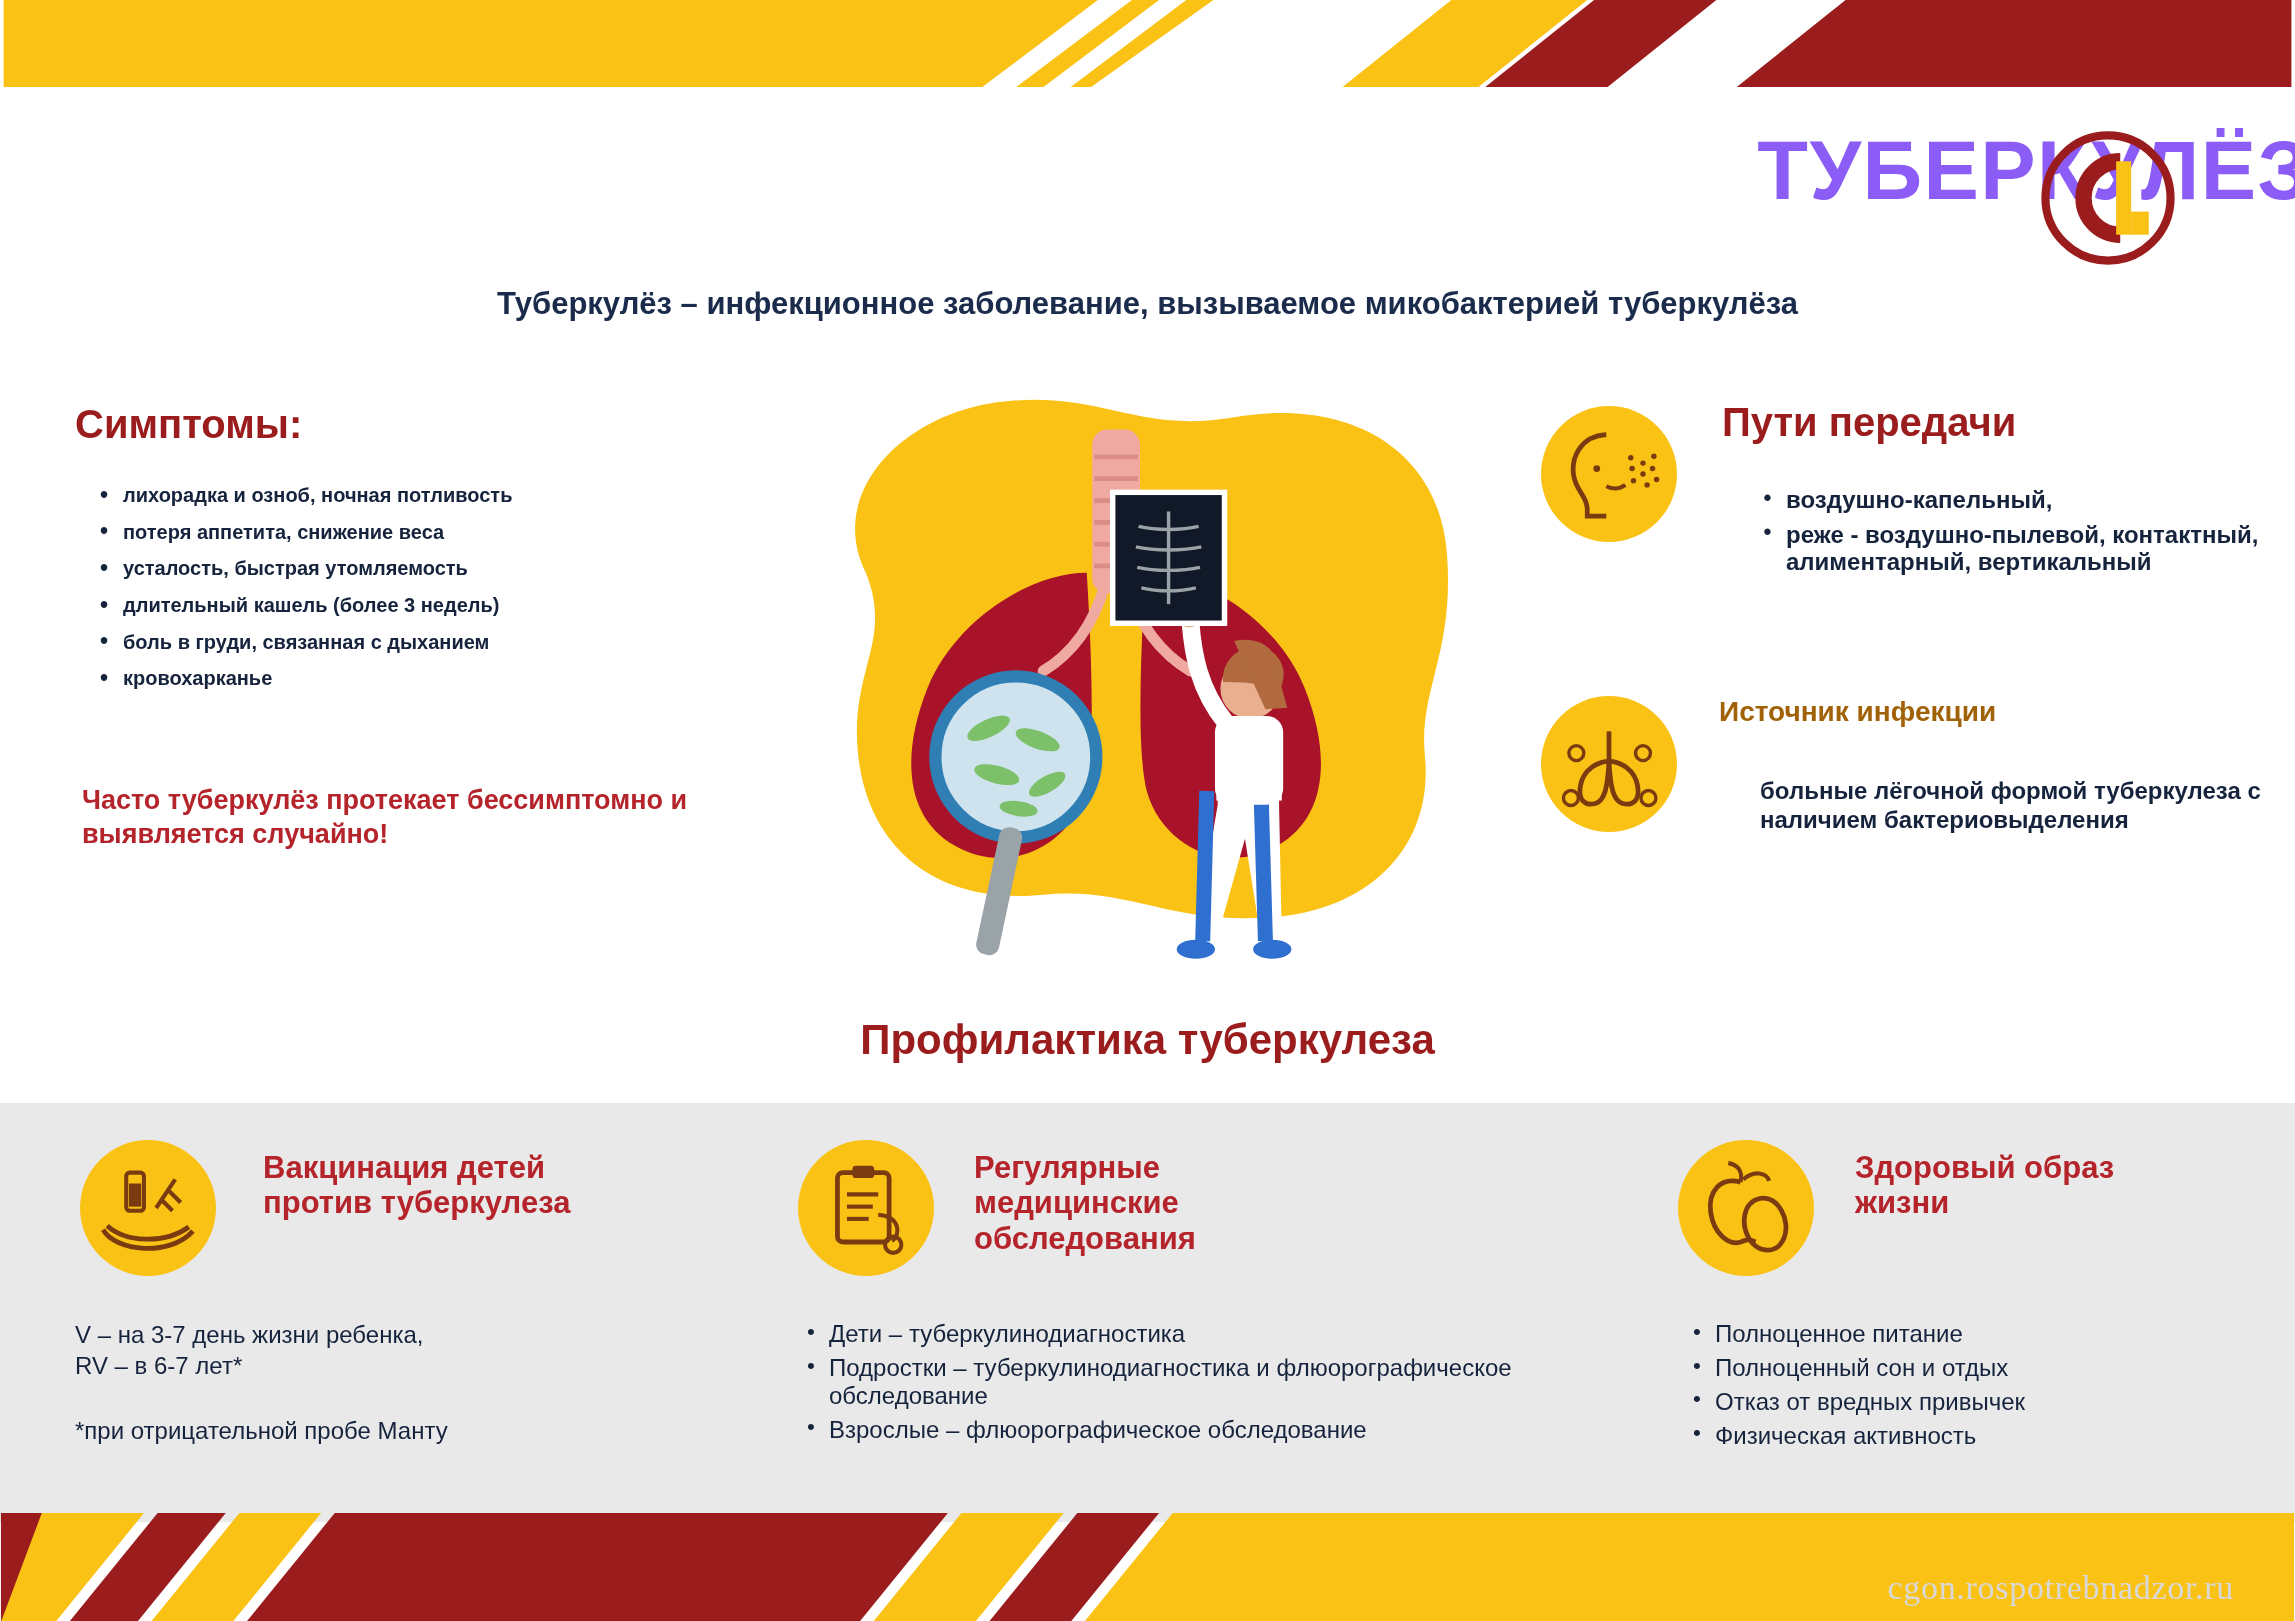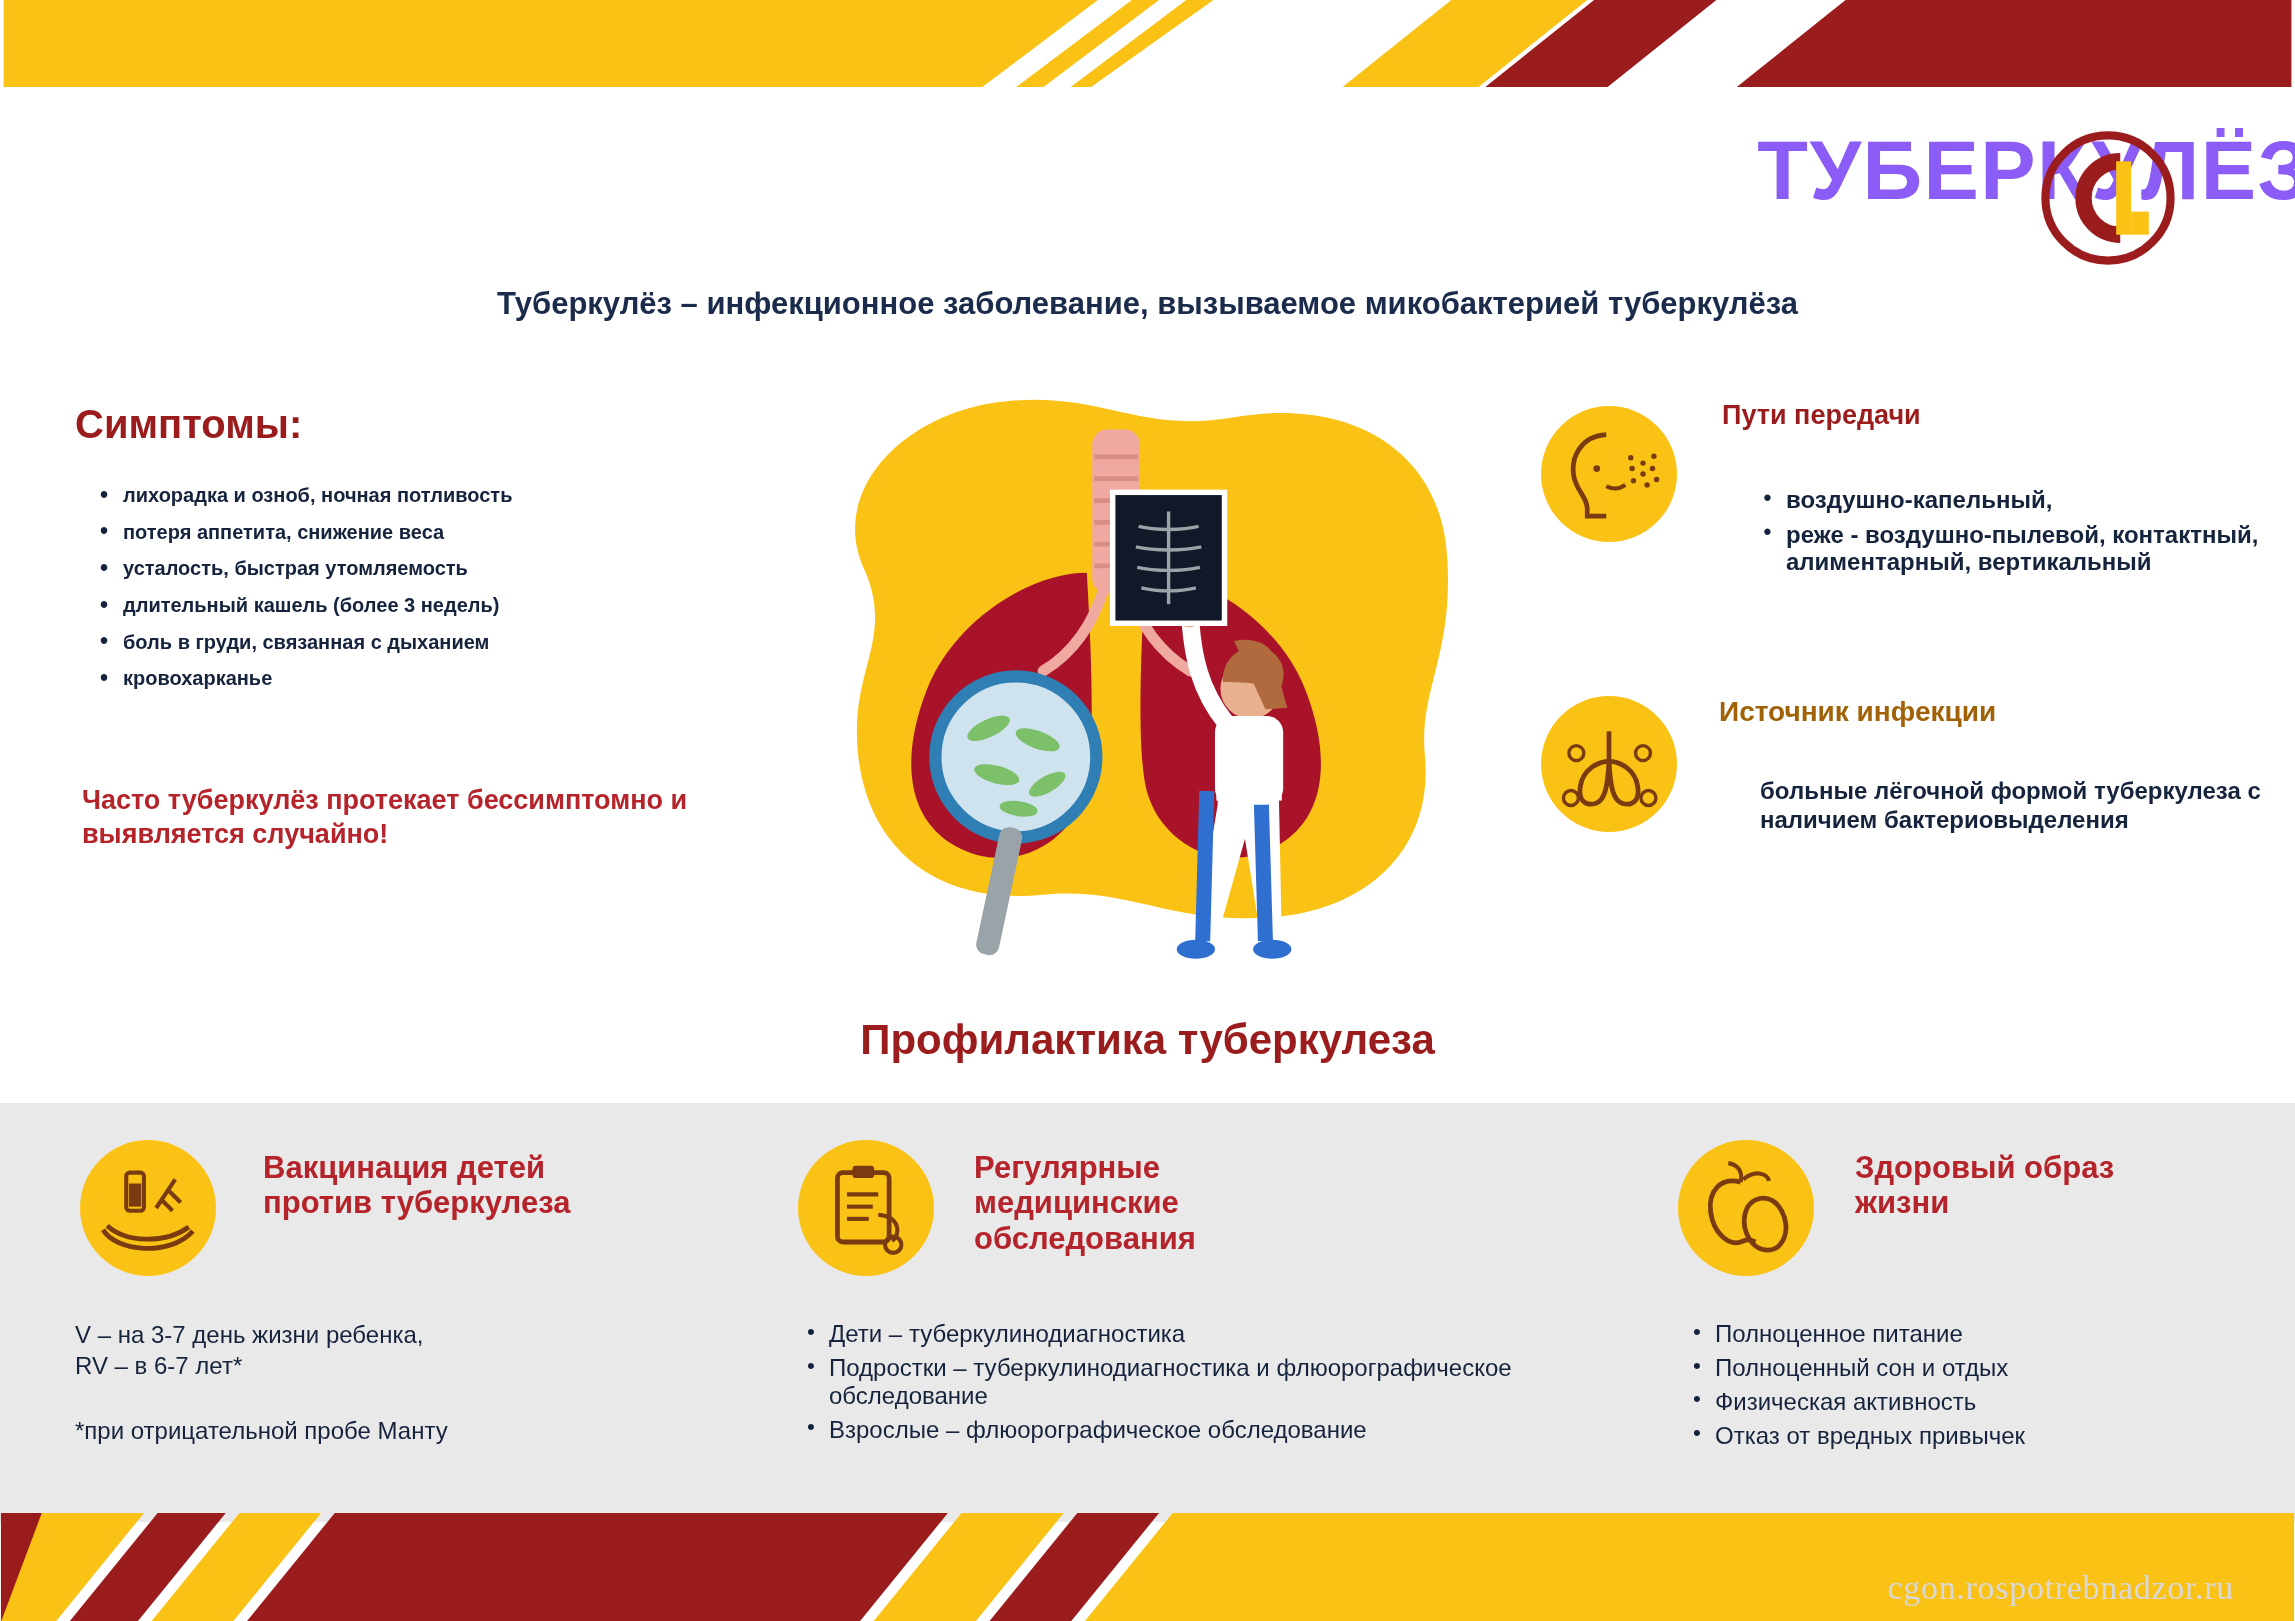--- a/index.html
+++ b/index.html
@@ -121,21 +121,21 @@
   
   .circ {
     position: absolute;
     border-radius: 50%;
     background: #fbc216;
   }
   .ways-head {
     position: absolute;
     top: 400px;
     left: 1722px;
-    font-size: 27px;
+    font-size: 40px;
     font-weight: bold;
     color: #9b1c1c;
   }
   .ways-list {
     position: absolute;
     top: 486px;
     left: 1753px;
     width: 505px;
     margin: 0;
     padding: 0 0 0 33px;
@@ -433,22 +433,22 @@
     <path d="M92 62 C96 44 86 36 74 34" fill="none" stroke="#7a3b10" stroke-width="6"></path>
     <path d="M96 58 C112 44 130 48 134 60" fill="none" stroke="#7a3b10" stroke-width="6"></path>
     <path d="M120 86 C96 92 92 122 104 144 C118 168 146 168 156 144 C166 120 148 80 120 86 Z" fill="none" stroke="#7a3b10" stroke-width="7"></path>
   </svg>
 </div>
 <div class="col-head" style="top:1150px;left:1855px;width:321px;">Здоровый образ жизни</div>
 <div class="col-body" style="top:1320px;left:1684px;width:580px;">
   <ul class="bullets">
     <li>Полноценное питание</li>
     <li>Полноценный сон и отдых</li>
+    <li>Отказ от вредных привычек</li>
     <li>Физическая активность</li>
-    <li>Отказ от вредных привычек</li>
   </ul>
 </div>
 
 <div class="ribbon-bottom">
   <svg width="2295" height="109" viewBox="0 0 3366 160">
     <polygon points="0,0 120,0 0,160" fill="#9b1c1c"></polygon>
     <polygon points="130,0 240,0 110,160 0,160" fill="#ffffff" opacity="0"></polygon>
     <polygon points="60,0 210,0 80,160 0,160" fill="#fbc216"></polygon>
     <polygon points="230,0 330,0 200,160 100,160" fill="#9b1c1c"></polygon>
     <polygon points="350,0 470,0 340,160 220,160" fill="#fbc216"></polygon>

